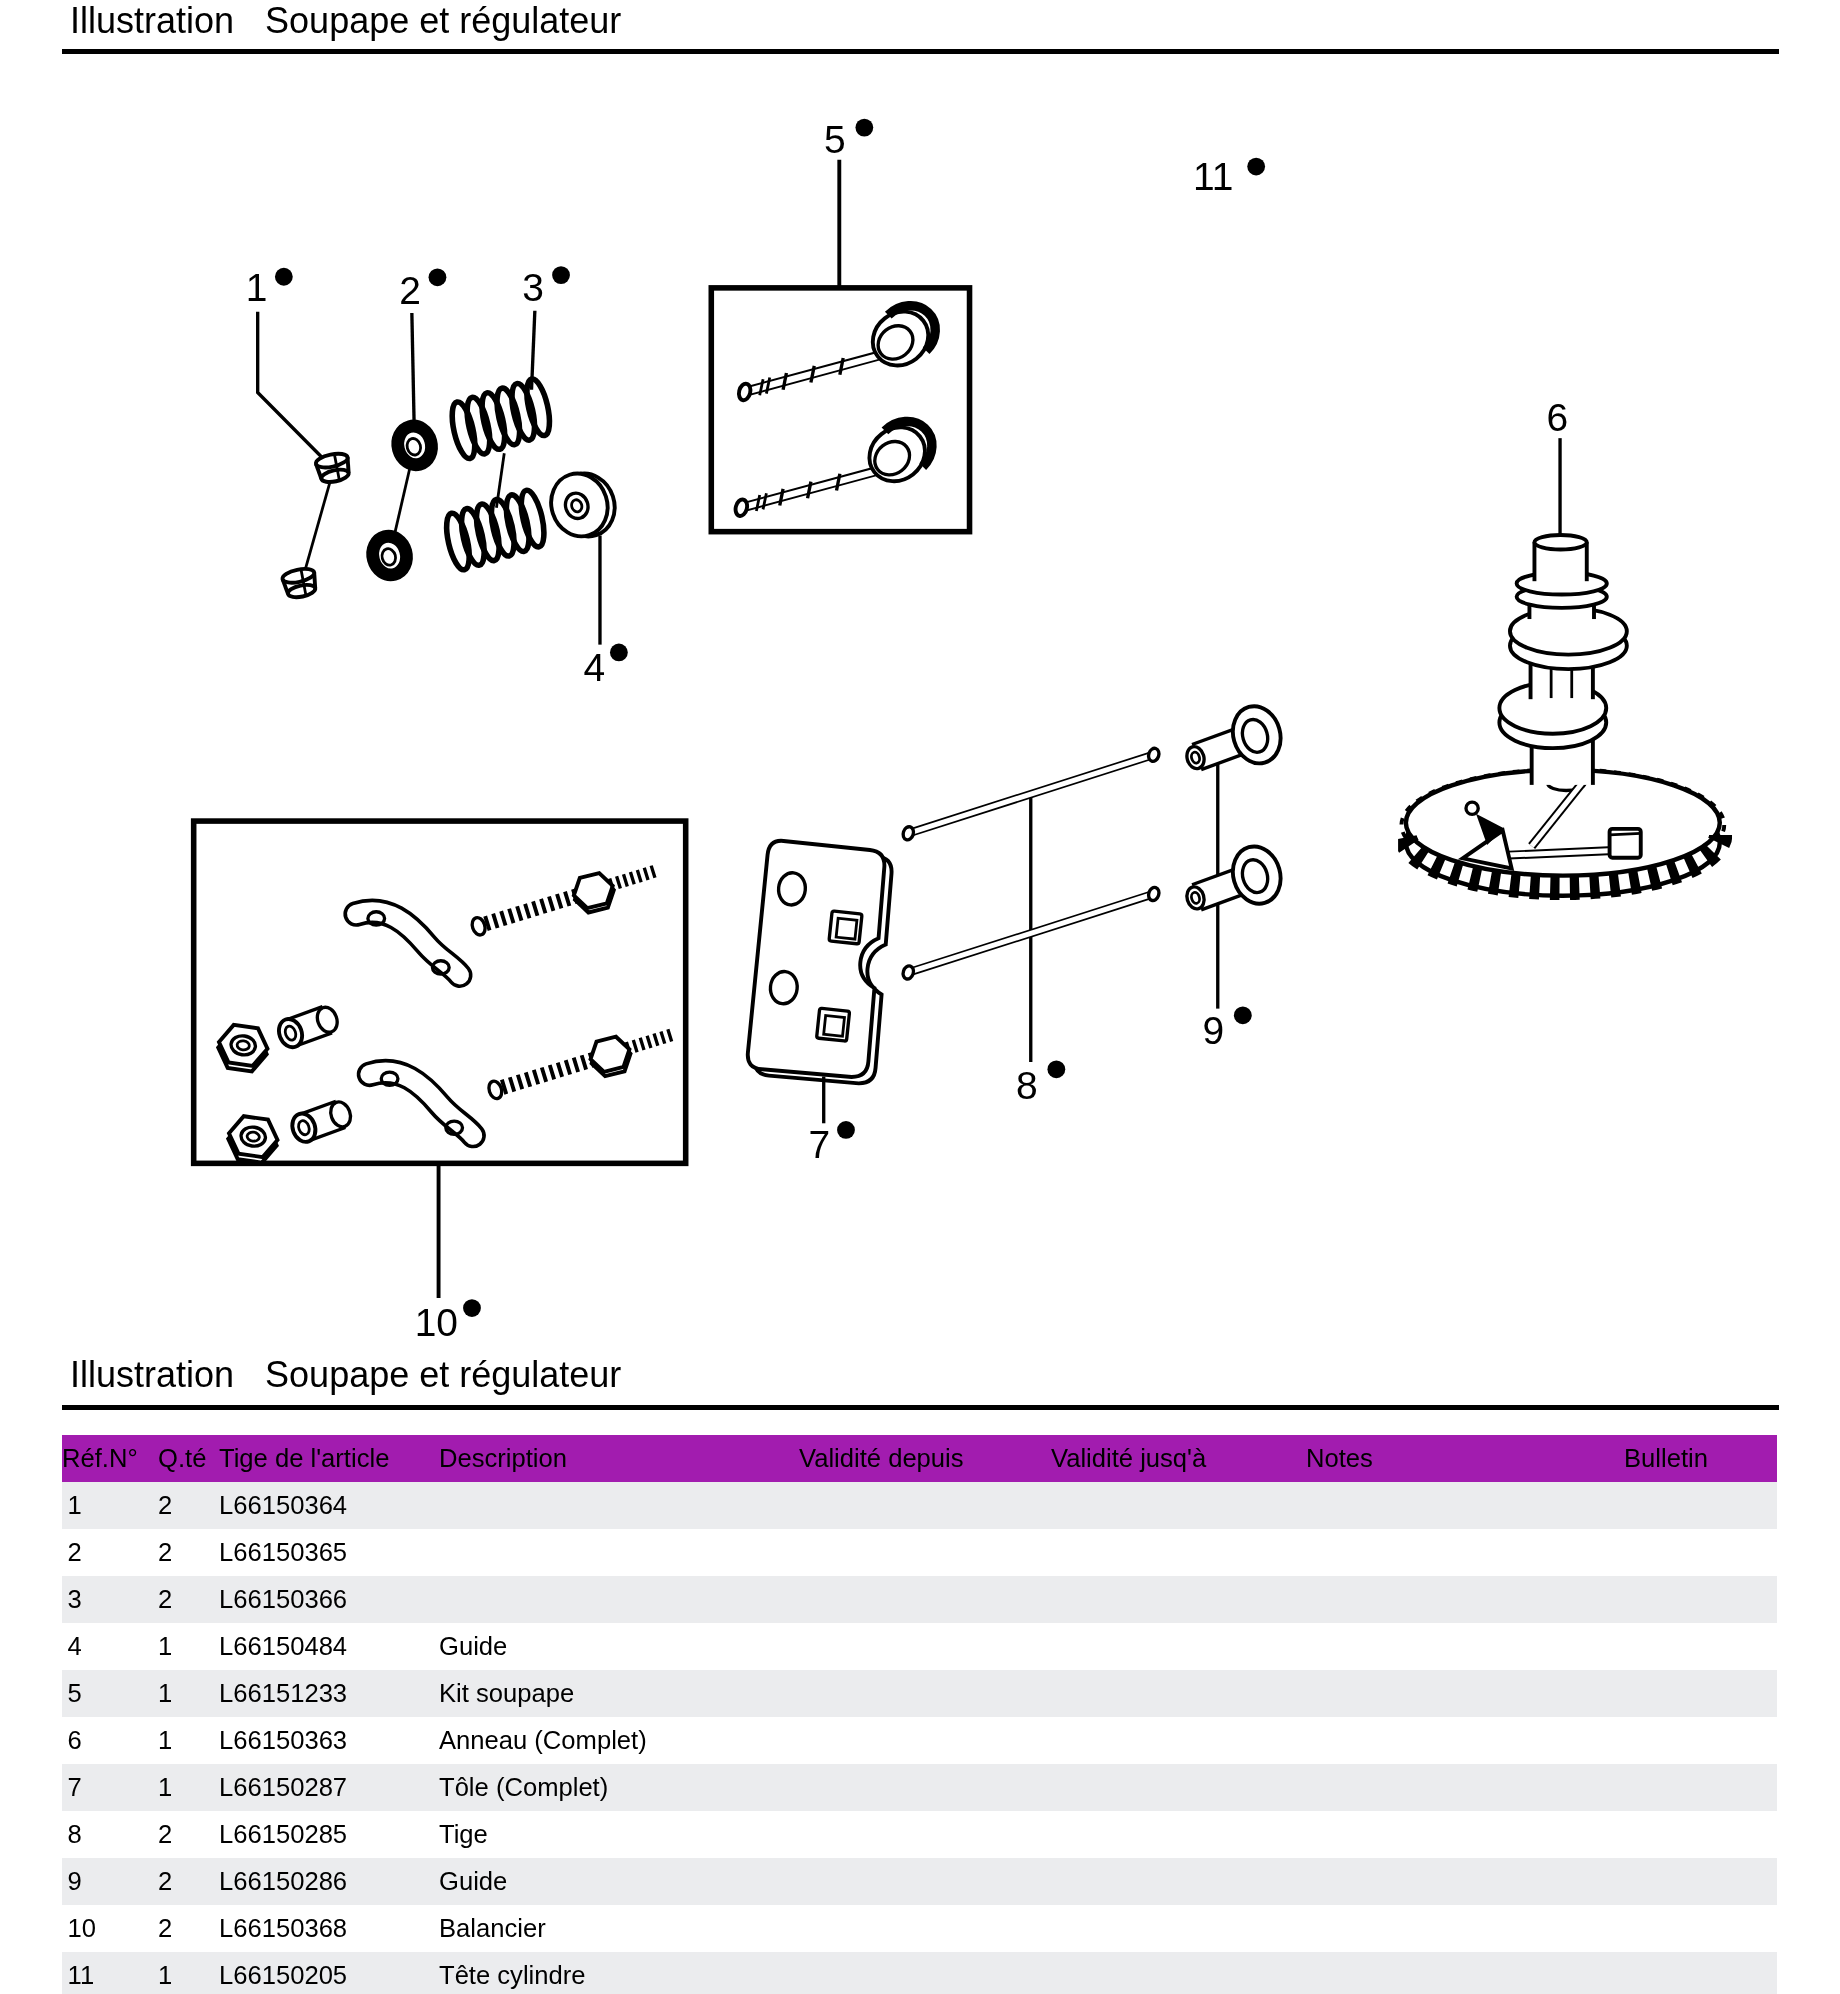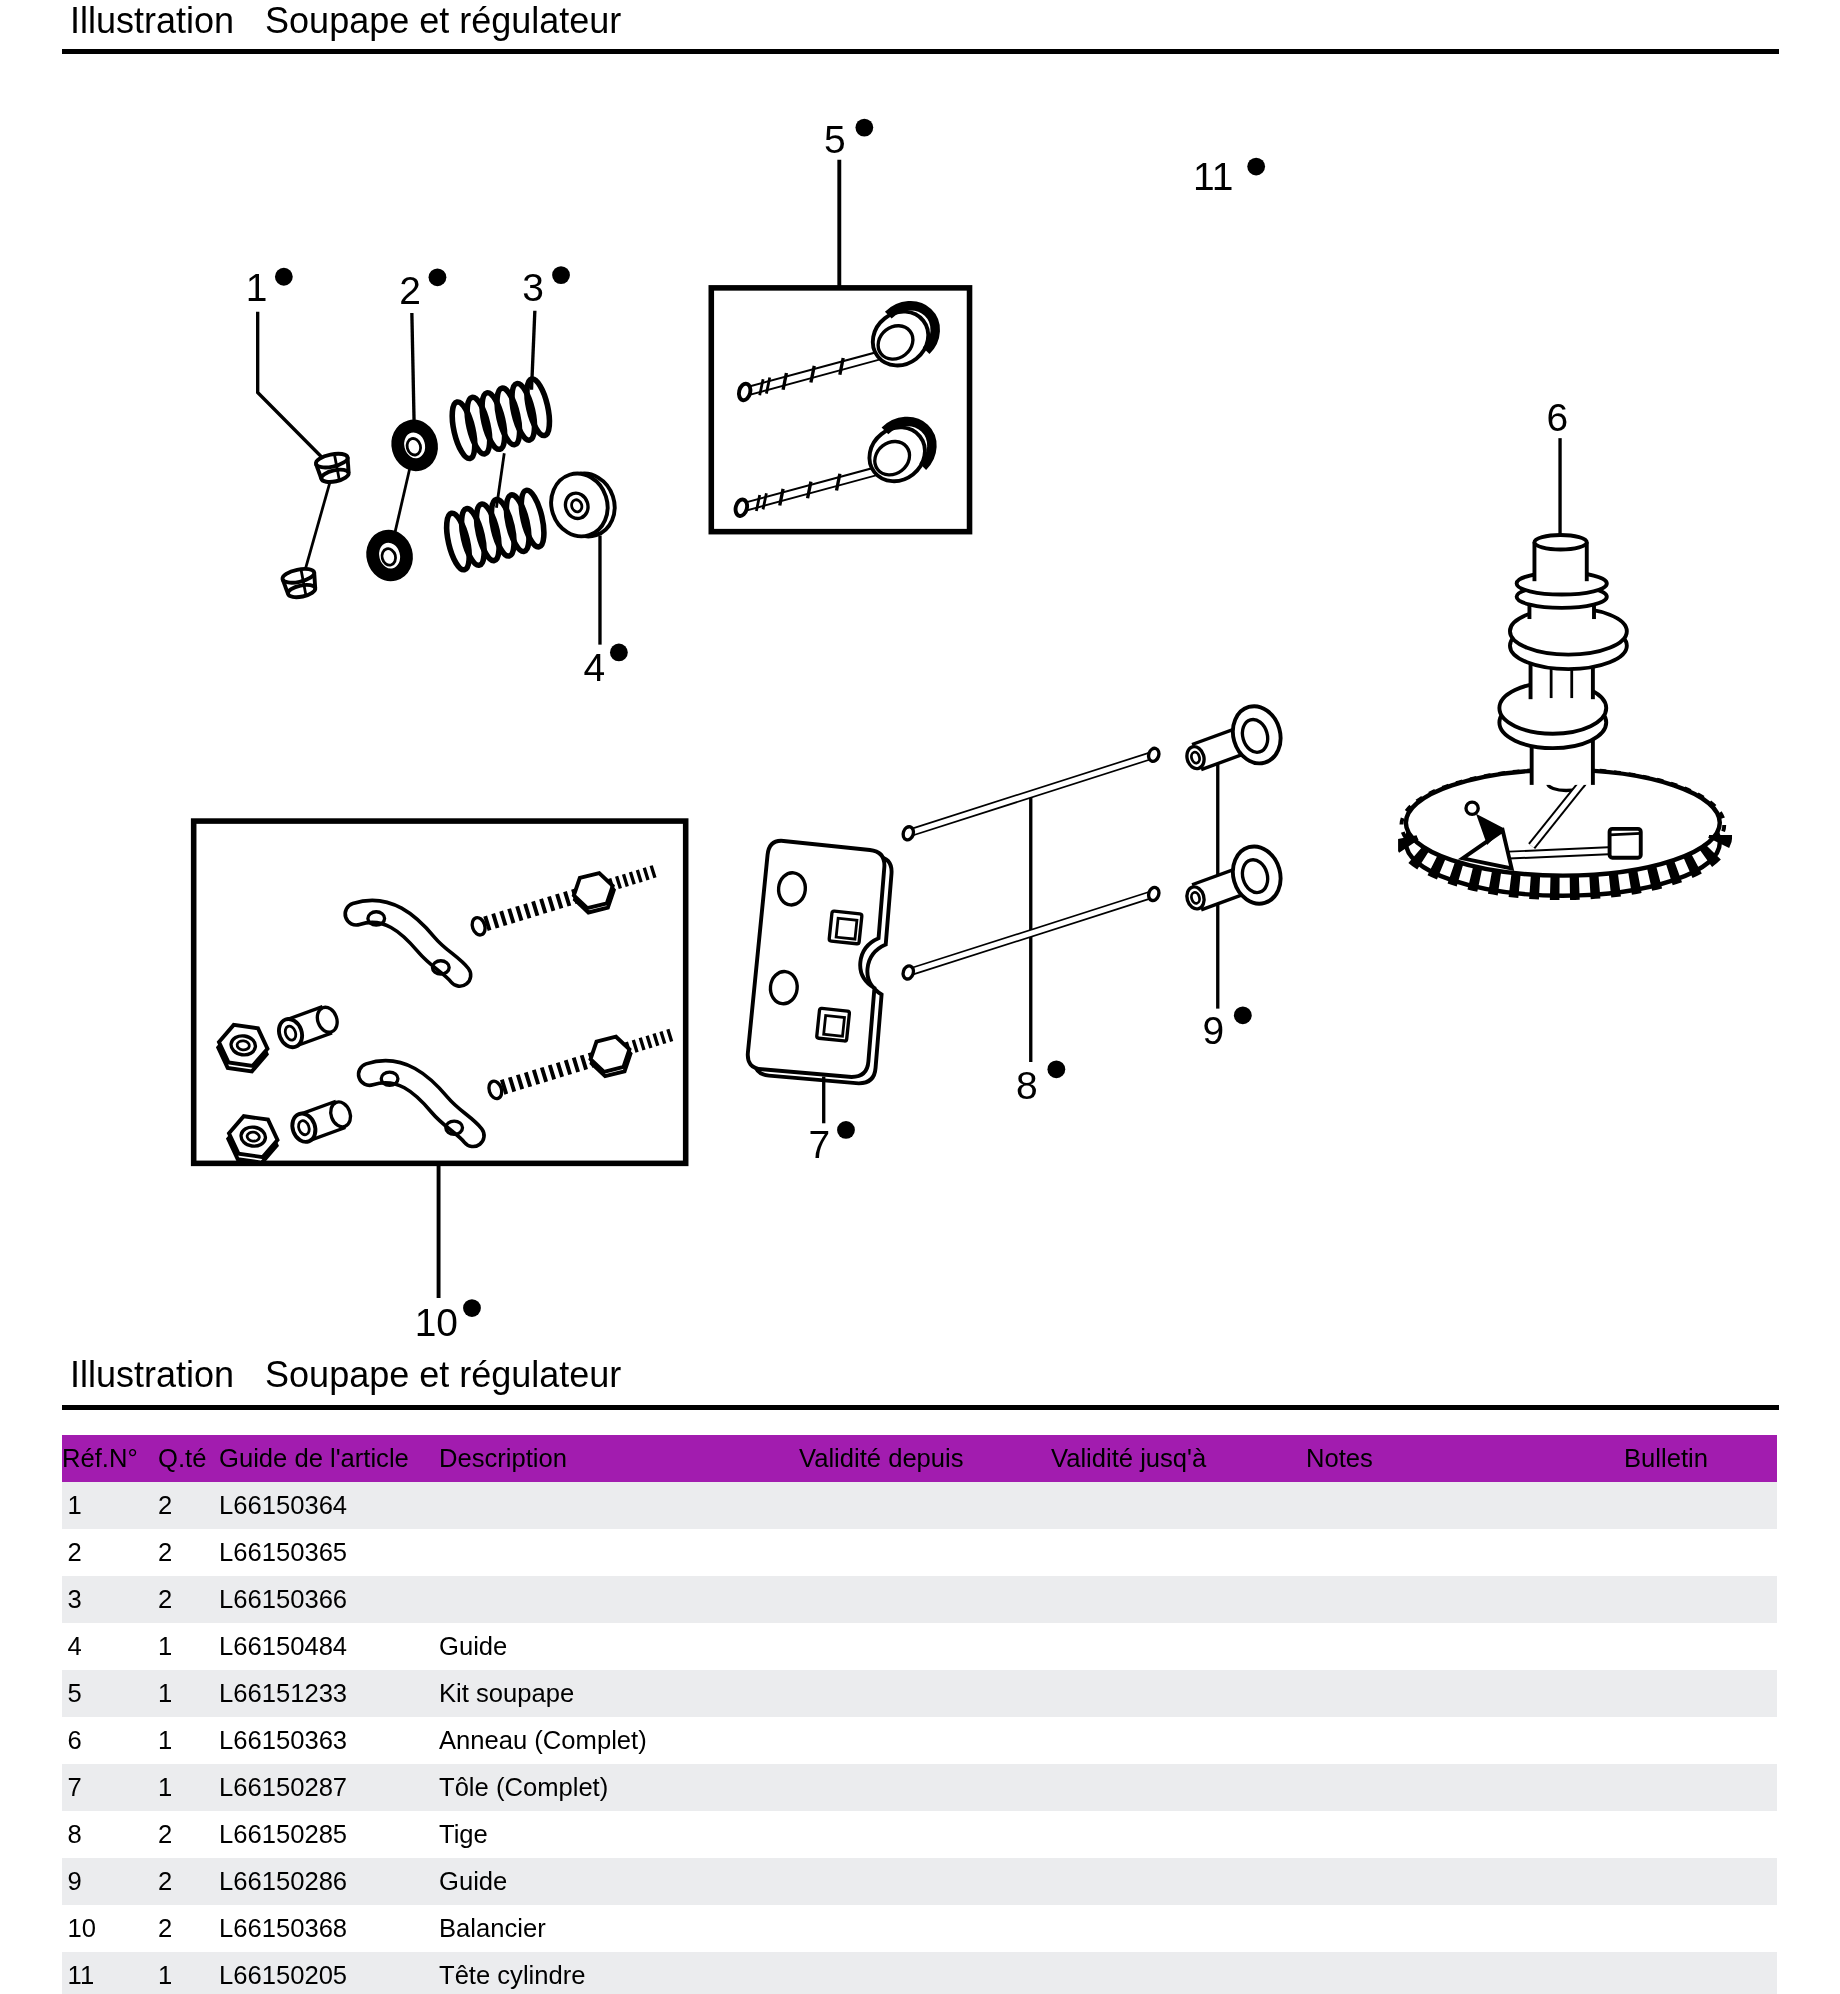--- a/index.html
+++ b/index.html
@@ -285,21 +285,21 @@
 <div class="page-title" id="title-bottom">
   <span class="t-prefix">Illustration</span>
   <span class="t-name">Soupape et régulateur</span>
 </div>
 <div class="rule" id="rule-bottom"></div>
 
 <div class="parts-table">
   <div class="trow head">
     <div class="cell col-ref">Réf.N°</div>
     <div class="cell col-qty">Q.té</div>
-    <div class="cell col-code">Guide de l'article</div>
+    <div class="cell col-code">Tige de l'article</div>
     <div class="cell col-desc">Description</div>
     <div class="cell col-from">Validité depuis</div>
     <div class="cell col-to">Validité jusq'à</div>
     <div class="cell col-notes">Notes</div>
     <div class="cell col-bulletin">Bulletin</div>
   </div>
   <div>
       <div class="trow odd">
         <div class="cell col-ref">1</div>
         <div class="cell col-qty">2</div>

